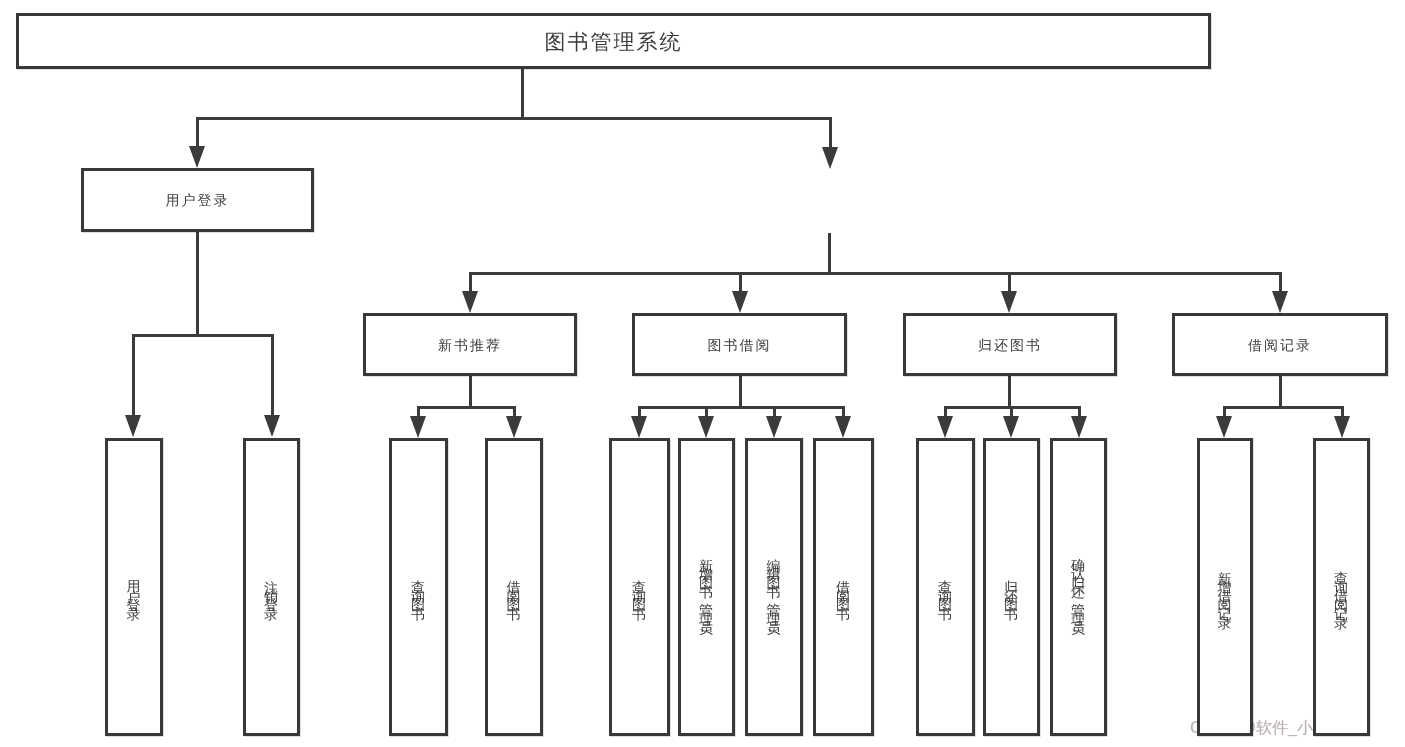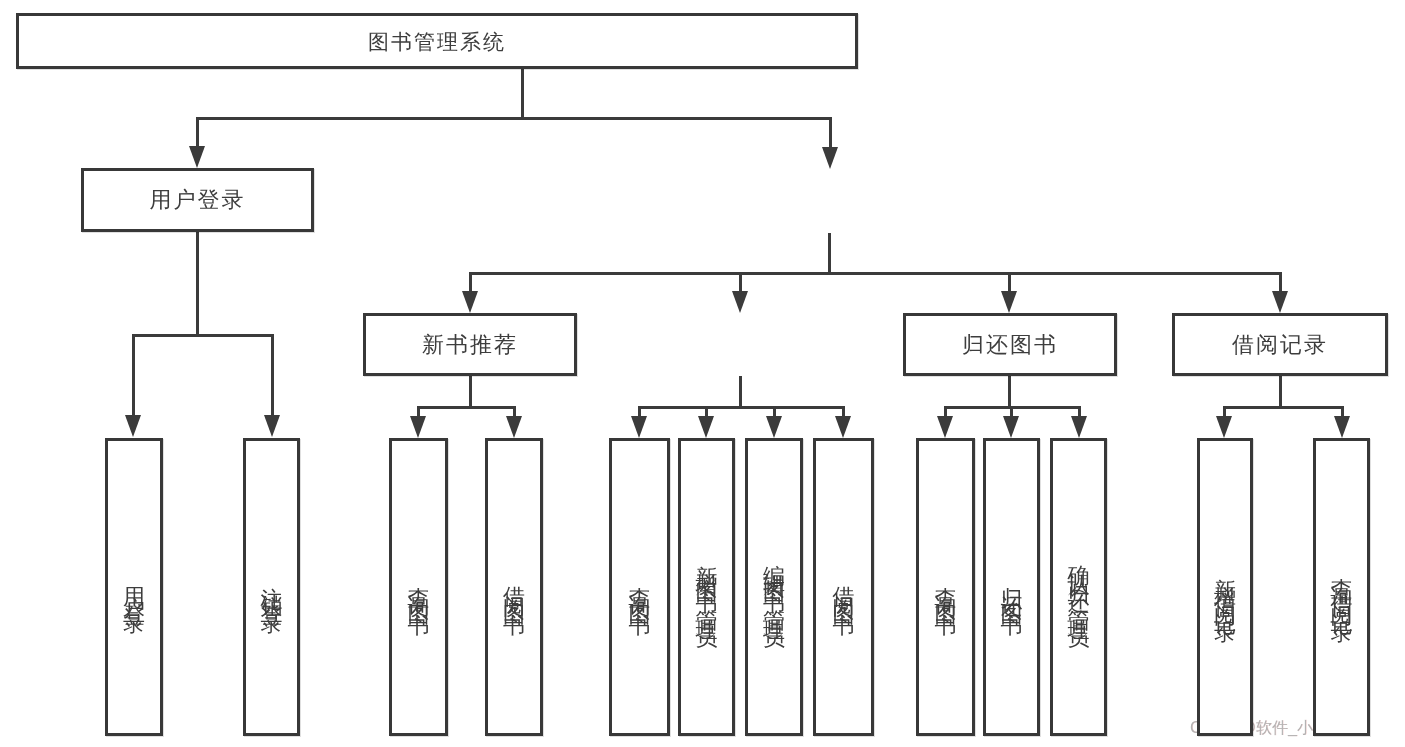--- a/index.html
+++ b/index.html
@@ -16,21 +16,21 @@
     box-sizing: border-box;
     background: #ffffff;
     border: 3px solid #383838;
     display: flex;
     align-items: center;
     justify-content: center;
     box-shadow: 1px 1px 0 rgba(0,0,0,0.12);
   }
   .node-label {
     color: #3d3d3d;
-    font-size: 22px;
+    font-size: 14px;
     line-height: 1;
     letter-spacing: 2px;
     white-space: nowrap;
   }
   .node.vert .node-label {
     writing-mode: vertical-rl;
     text-orientation: mixed;
     letter-spacing: 9px;
     white-space: normal;
   }
@@ -109,28 +109,31 @@
     <div class="arrow-stem" style="left: 943.5px; top: 406px; width: 3px; height: 11px;"></div>
     <div class="arrow-head" style="left: 937px; top: 416px;"></div>
     <div class="arrow-stem" style="left: 1009.5px; top: 406px; width: 3px; height: 11px;"></div>
     <div class="arrow-head" style="left: 1003px; top: 416px;"></div>
     <div class="arrow-stem" style="left: 1077.5px; top: 406px; width: 3px; height: 11px;"></div>
     <div class="arrow-head" style="left: 1071px; top: 416px;"></div>
     <div class="arrow-stem" style="left: 1222.5px; top: 406px; width: 3px; height: 11px;"></div>
     <div class="arrow-head" style="left: 1216px; top: 416px;"></div>
     <div class="arrow-stem" style="left: 1340.5px; top: 406px; width: 3px; height: 11px;"></div>
     <div class="arrow-head" style="left: 1334px; top: 416px;"></div>
-    <div class="node root" style="left: 16px; top: 13px; width: 842px; height: 56px;">
+    <div class="node root" style="left: 16px; top: 13px; width: 1195px; height: 56px;">
       <span class="node-label">图书管理系统</span>
     </div>
     <div class="node" style="left: 81px; top: 168px; width: 233px; height: 64px;">
       <span class="node-label">用户登录</span>
     </div>
     <div class="node" style="left: 363px; top: 313px; width: 214px; height: 63px; align-items: center;">
       <span class="node-label">新书推荐</span>
+    </div>
+    <div class="node" style="left: 632px; top: 313px; width: 215px; height: 63px;">
+      <span class="node-label">图书借阅</span>
     </div>
     <div class="node" style="left: 903px; top: 313px; width: 214px; height: 63px;">
       <span class="node-label">归还图书</span>
     </div>
     <div class="node" style="left: 1172px; top: 313px; width: 216px; height: 63px;">
       <span class="node-label">借阅记录</span>
     </div>
     <div class="node vert" style="left: 105px; top: 438px; width: 58px; height: 298px;">
       <span class="node-label">用户登录</span>
     </div>

